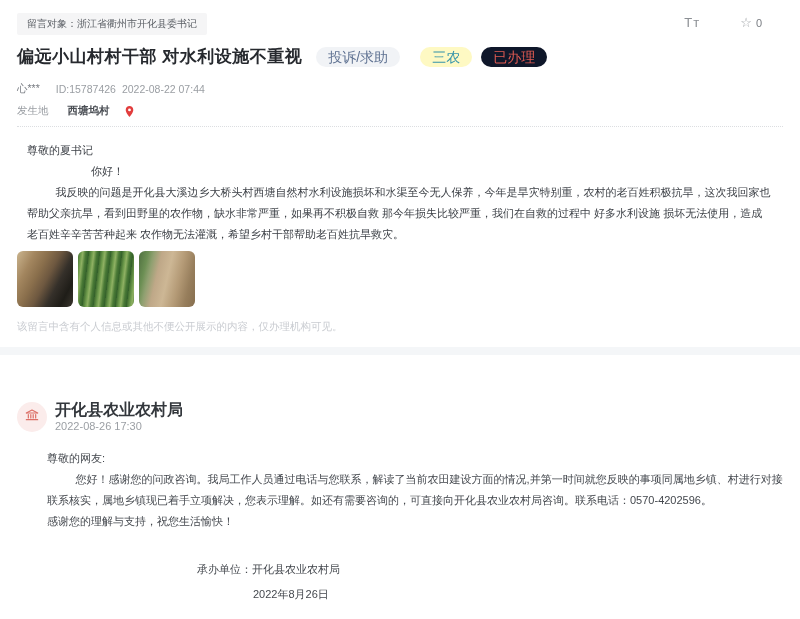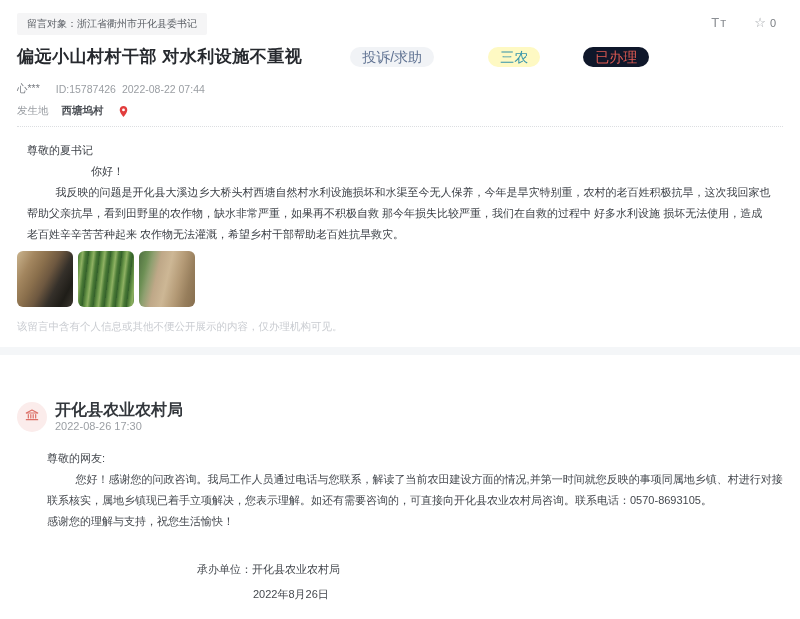--- a/index.html
+++ b/index.html
@@ -5,46 +5,46 @@
   * { margin:0; padding:0; box-sizing:border-box; }
   html,body { background:#fff; }
   body {
     width:800px; min-height:619px; margin:0 auto;
     font-family:"Liberation Sans","DejaVu Sans",sans-serif;
     color:#333;
   }
   .page { width:800px; background:#fff; }
 
   
-  .top-bar { display:flex; justify-content:space-between; align-items:flex-start; padding:13px 24px 0 17px; }
+  .top-bar { display:flex; justify-content:space-between; align-items:flex-start; padding:13px 38px 0 17px; }
   .target-tag {
     display:inline-block; background:#f5f5f6; color:#5c6066;
     font-size:10px; line-height:12px; padding:5px 10px; border-radius:2px; cursor:pointer;
   }
-  .top-actions { display:flex; align-items:center; gap:27px; margin-top:2px; }
+  .top-actions { display:flex; align-items:center; gap:40px; margin-top:2px; }
   .font-size-btn { color:#8b8f94; font-size:13px; letter-spacing:1px; cursor:pointer; }
   .favorite { display:flex; align-items:center; gap:4px; cursor:pointer; }
   .star-glyph { color:#a0a4a8; font-size:13px; line-height:13px; }
   .fav-count { color:#7a7e83; font-size:11px; }
 
   
-  .title-row { display:flex; align-items:center; margin:11px 17px 0;gap:34px; }
+  .title-row { display:flex; align-items:center; margin:11px 17px 0; }
   .page-title { font-size:17px; line-height:22px; font-weight:bold; color:#26292e; letter-spacing:0.5px; }
   .pill { font-size:14px; line-height:12px; padding:4px 12px; border-radius:10px; white-space:nowrap; }
   .pill-grey { background:#f1f3f6; color:#5f7292; margin-left:14px; }
   .pill-teal { background:#fef9c3; color:#3795ab; margin-left:20px; }
   .pill-red  { background:#0f172a; color:#e05a52; margin-left:9px; }
 
   
   .meta-row { display:flex; align-items:center; margin:14px 17px 0; font-size:10.5px; color:#9a9ea3; }
   .author { color:#787c82; margin-right:16px; }
   .msg-id { margin-right:6px; }
   .location-row { display:flex; align-items:center; margin:8px 17px 0; padding-bottom:8px; font-size:10.5px; }
   .loc-label { color:#9a9ea3; }
-  .loc-value { color:#4a4e54; font-weight:bold; margin-left:13px; }
+  .loc-value { color:#4a4e54; font-weight:bold; margin-left:19px; }
   .pin-icon { margin-left:13px; display:inline-flex; }
   .dotted { border-bottom:1px dotted #dcdee1; margin:0 17px; }
 
   
   .message-body { margin:13px 27px 0; font-size:11px; line-height:21px; color:#3b3f45; }
   .hello-line { padding-left:64px; }
   .content-par { text-indent:2.6em; }
 
   
   .photos { display:flex; gap:5px; margin:6px 17px 0; }
@@ -147,20 +147,20 @@
         </span>
       </div>
       <div class="reply-head-text">
         <div class="org-name">开化县农业农村局</div>
         <div class="reply-time">2022-08-26 17:30</div>
       </div>
     </div>
 
     <div class="reply-body">
       <p>尊敬的网友:</p>
-      <p class="reply-par">您好！感谢您的问政咨询。我局工作人员通过电话与您联系，解读了当前农田建设方面的情况,并第一时间就您反映的事项同属地乡镇、村进行对接联系核实，属地乡镇现已着手立项解决，您表示理解。如还有需要咨询的，可直接向开化县农业农村局咨询。联系电话：0570-8693105。</p>
+      <p class="reply-par">您好！感谢您的问政咨询。我局工作人员通过电话与您联系，解读了当前农田建设方面的情况,并第一时间就您反映的事项同属地乡镇、村进行对接联系核实，属地乡镇现已着手立项解决，您表示理解。如还有需要咨询的，可直接向开化县农业农村局咨询。联系电话：0570-4202596。</p>
       <p>感谢您的理解与支持，祝您生活愉快！</p>
       <div class="handler-line">承办单位：开化县农业农村局</div>
       <div class="reply-date">2022年8月26日</div>
     </div>
   </div>
 
 </div>
 
 </body></html>

